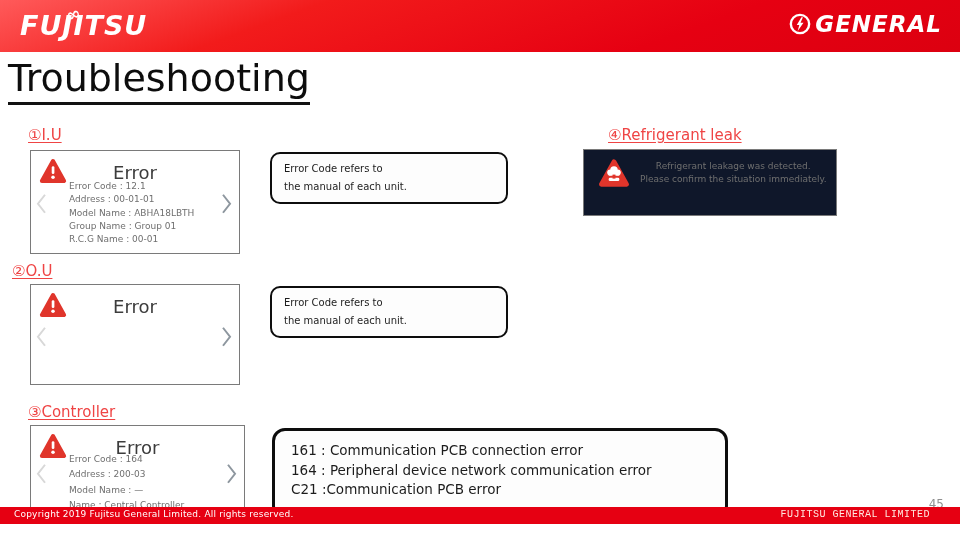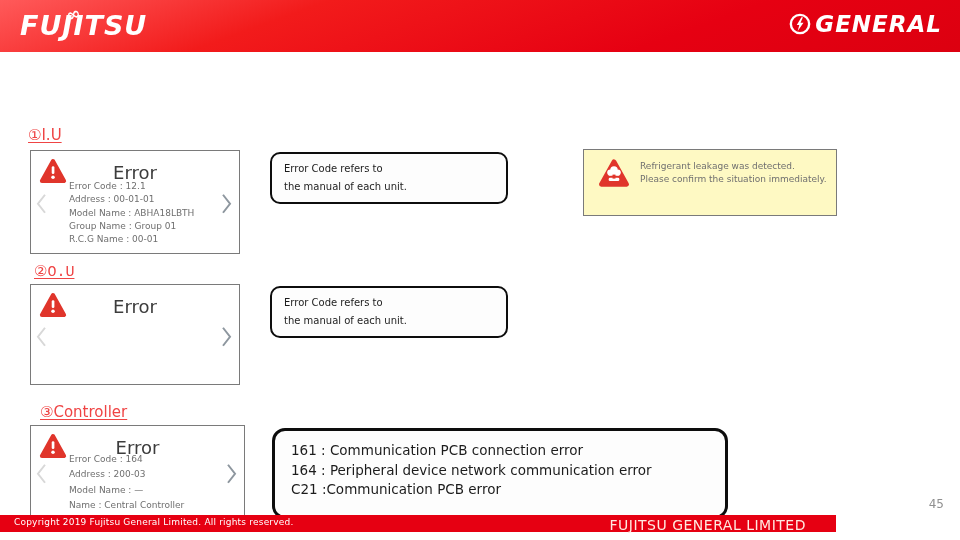--- a/index.html
+++ b/index.html
@@ -32,60 +32,62 @@
   .screen-title { position:absolute; left:0; right:0; top:11px; text-align:center;
                   font-size:18px; color:#3c3c3c; }
   .screen-lines { position:absolute; left:38px; top:29px; font-size:9px; color:#6f6f6f; }
   .lh-sm div { line-height:13.3px; }
   .lh-md div { line-height:15.4px; }
   .chev { position:absolute; top:50%; transform:translateY(-42%); }
   .chev-l { left:5px; }
   .chev-r { right:7px; }
 
   
-  .ref-screen { position:absolute; background:#fef9c3; border:1px solid #7a7a7a; }
+  .ref-screen { position:absolute; background:#0f172a; border:1px solid #7a7a7a;text-align:center; }
   .ref-icon { position:absolute; left:14px; top:8px; }
   .ref-msg { position:absolute; left:56px; top:10px; font-size:9px; color:#6f6f6f; line-height:13px; }
 
   
   .note-box { position:absolute; background:#fdfdfd; border:2px solid #0d0d0d; border-radius:10px;
               padding:6px 12px; font-size:10px; color:#1c1c1c; line-height:17.5px; }
   .codes-box { position:absolute; background:#fdfdfd; border:3px solid #0d0d0d; border-radius:13px;
                padding:10px 16px; font-size:13.5px; color:#1c1c1c; line-height:19.5px; }
   .preline { white-space:pre-line; }
 
   
   .page-number { position:absolute; right:16px; top:497px; font-size:12px; color:#909090; }
-  .footer-bar { position:absolute; left:0; bottom:8px; width:836px; height:17px; background:#e60012; }
+  .footer-bar { position:absolute; left:0; bottom:16px; width:960px; height:17px; background:#e60012; }
   .copyright { position:absolute; left:14px; top:2px; font-size:9px; color:#fff; letter-spacing:.2px; }
-  .company { position:absolute; right:30px; top:2px; font-size:14px; color:#ffe9e0; letter-spacing:.5px; }
+  .company { position:absolute; right:30px; top:2px; font-size:10px; color:#ffe9e0; letter-spacing:.5px;font-family:Liberation Mono, monospace; }
 </style>
 </head>
 <body>
 
 <div class="slide">
 
   <div class="band">
     <div class="brand-left">
       <span>FUJITSU</span>
       <span class="infinity">∞</span>
     </div>
     <div class="brand-right">
       <svg class="bolt-circle" viewBox="0 0 24 24">
         <circle cx="12" cy="12" r="10" fill="none" stroke="#fff" stroke-width="2.6"></circle>
         <polygon points="13.5,4.5 8.5,13 11.2,13 9.5,19.5 15.8,10.5 12.6,10.5 15.2,4.5" fill="#fff"></polygon>
       </svg>
       <span class="brand-right-text">GENERAL</span>
     </div>
   </div>
 
+  <div class="page-title">Troubleshooting</div>
 
   <div class="sec-label" style="left:28px; top:126px;">①I.U</div>
-  <div class="sec-label" style="left:34px; top:262px;font-family:Liberation Mono, monospace;">②O.U</div>
-  <div class="sec-label" style="left:40px; top:403px;">③Controller</div>
+  <div class="sec-label" style="left:608px; top:126px;">④Refrigerant leak</div>
+  <div class="sec-label" style="left:12px; top:262px;">②O.U</div>
+  <div class="sec-label" style="left:28px; top:403px;">③Controller</div>
 
   <div class="screen" style="left:30px; top:150px; width:210px; height:104px;">
     <svg class="warn-icon" width="28" height="26" viewBox="0 0 24 22">
       <path d="M12 2.5 L21.5 19.5 L2.5 19.5 Z" fill="#e0352b" stroke="#e0352b" stroke-width="3.5" stroke-linejoin="round"></path>
       <rect x="10.9" y="7" width="2.3" height="6.6" rx="1.1" fill="#fff"></rect>
       <circle cx="12" cy="16.3" r="1.5" fill="#fff"></circle>
     </svg>
     <div class="screen-title">Error</div>
     <div class="screen-lines lh-sm">
       <div>Error Code : 12.1</div>

